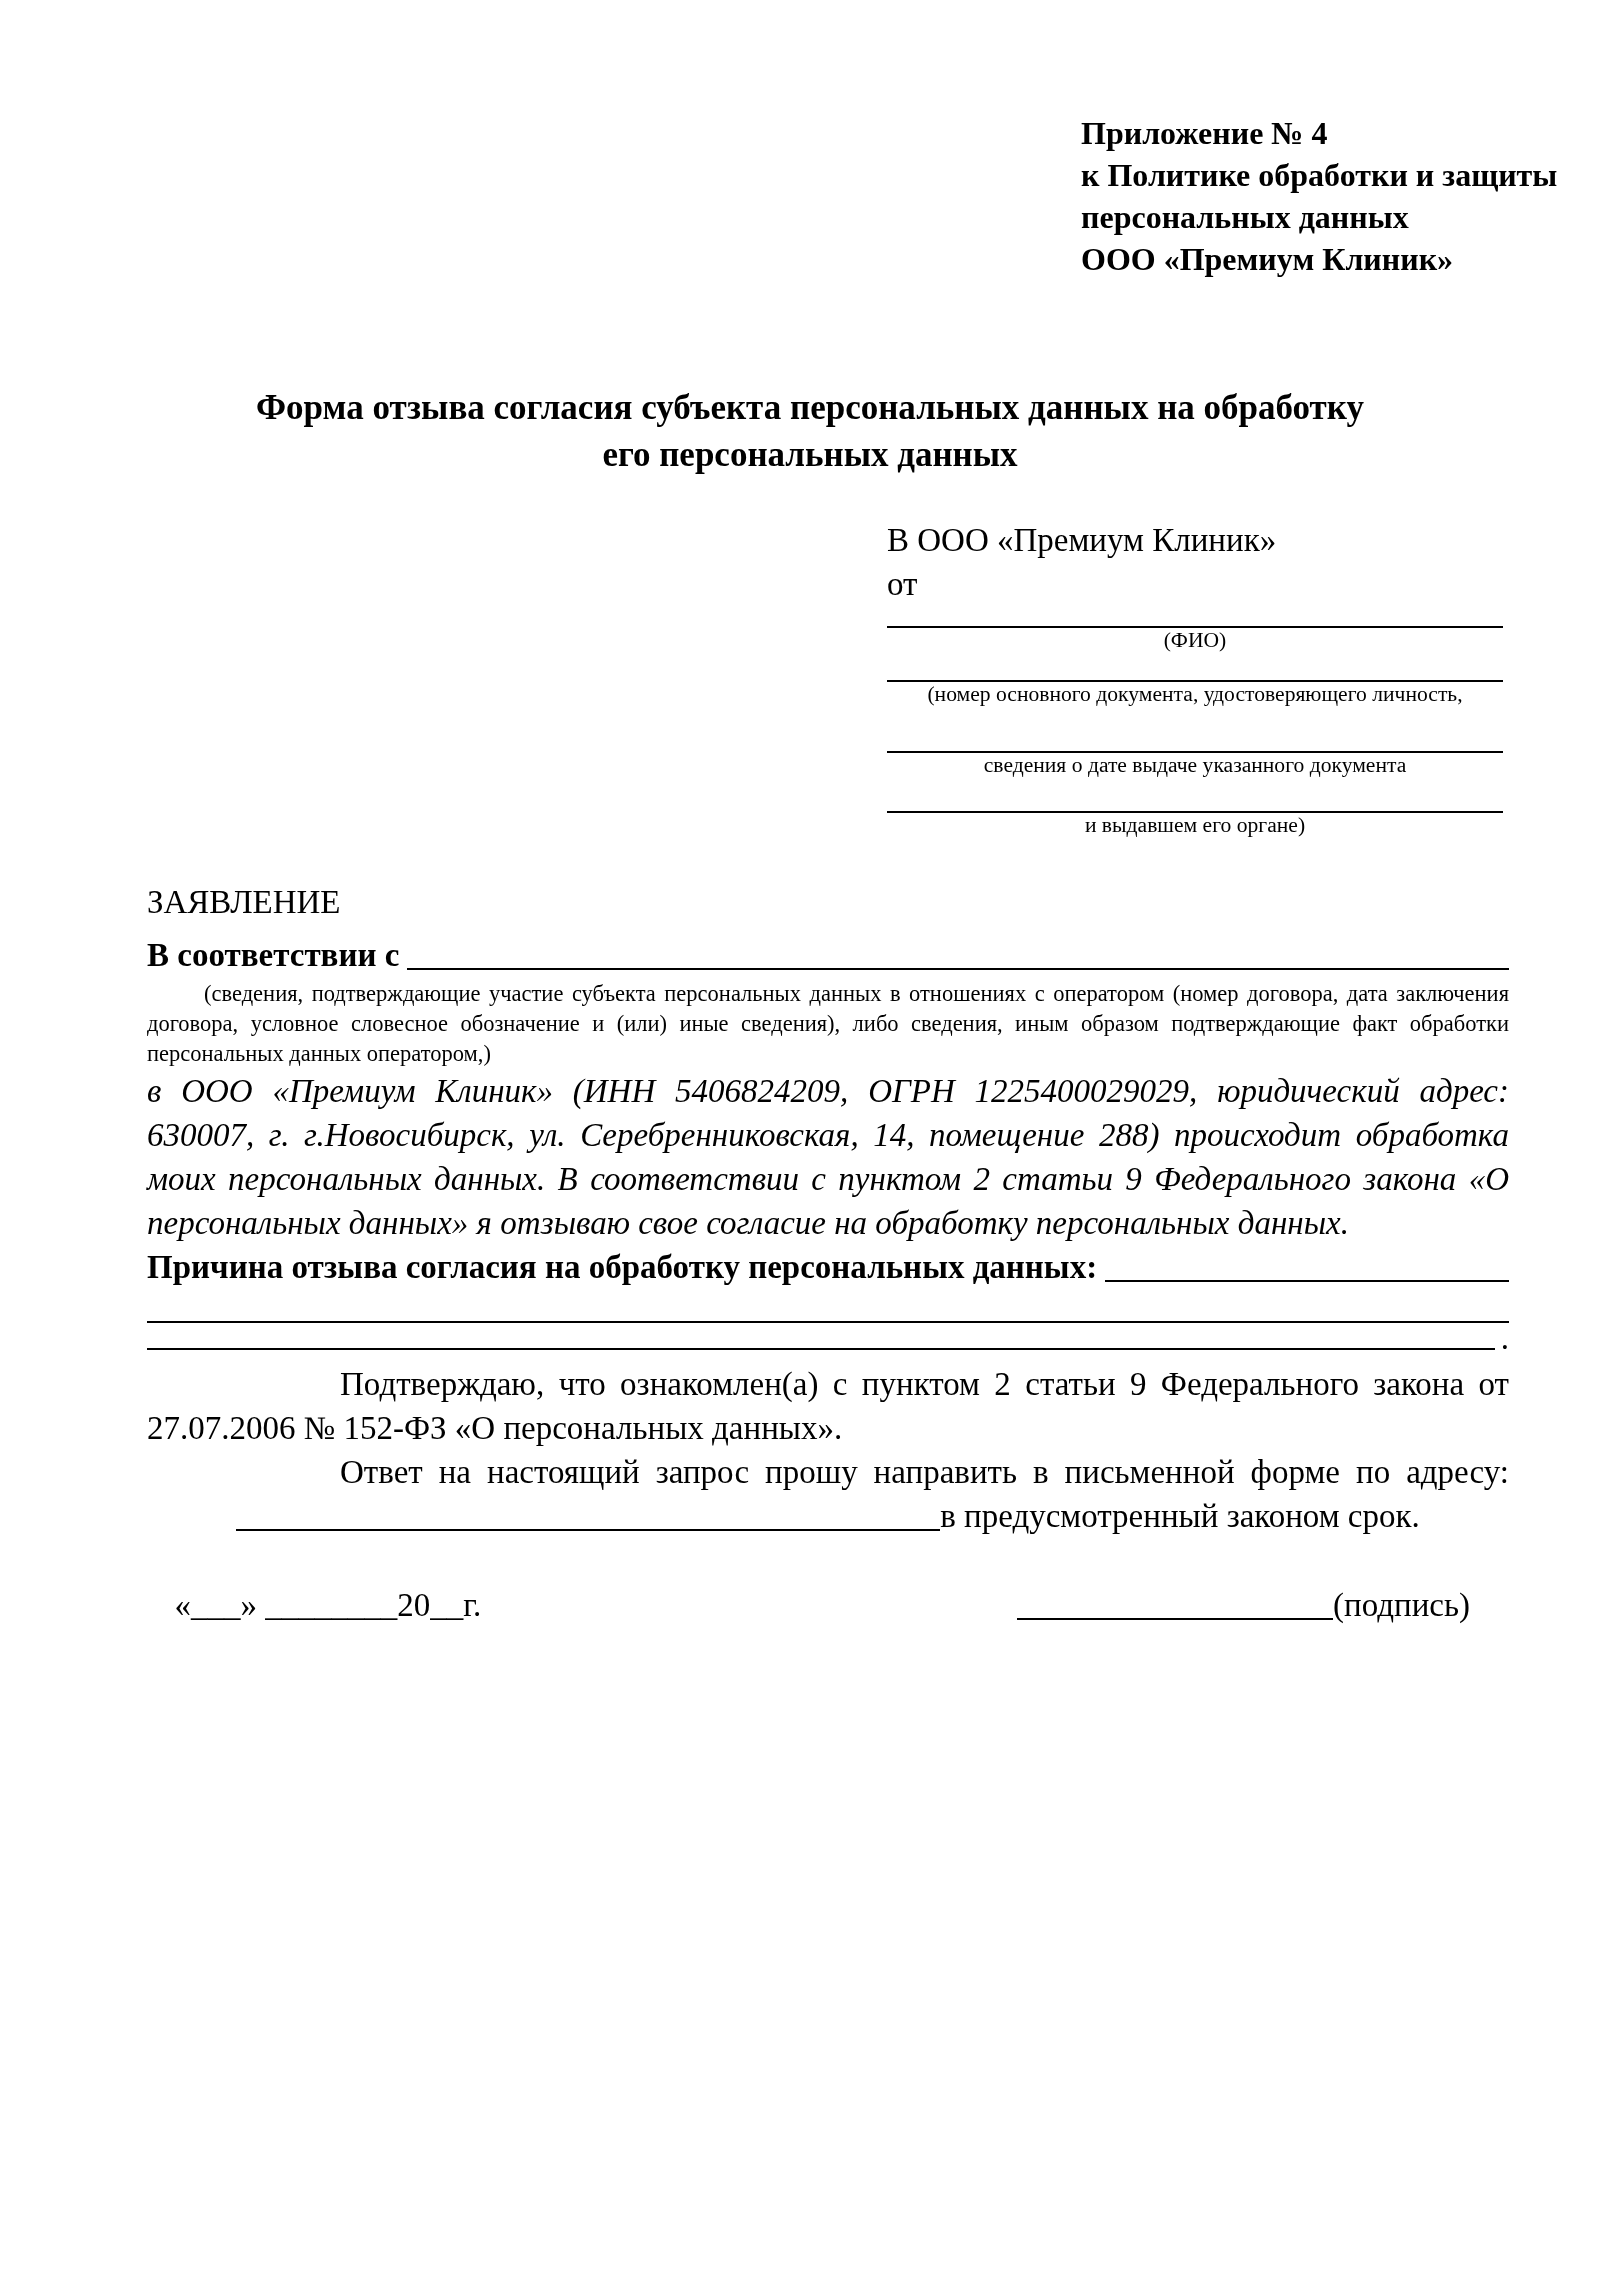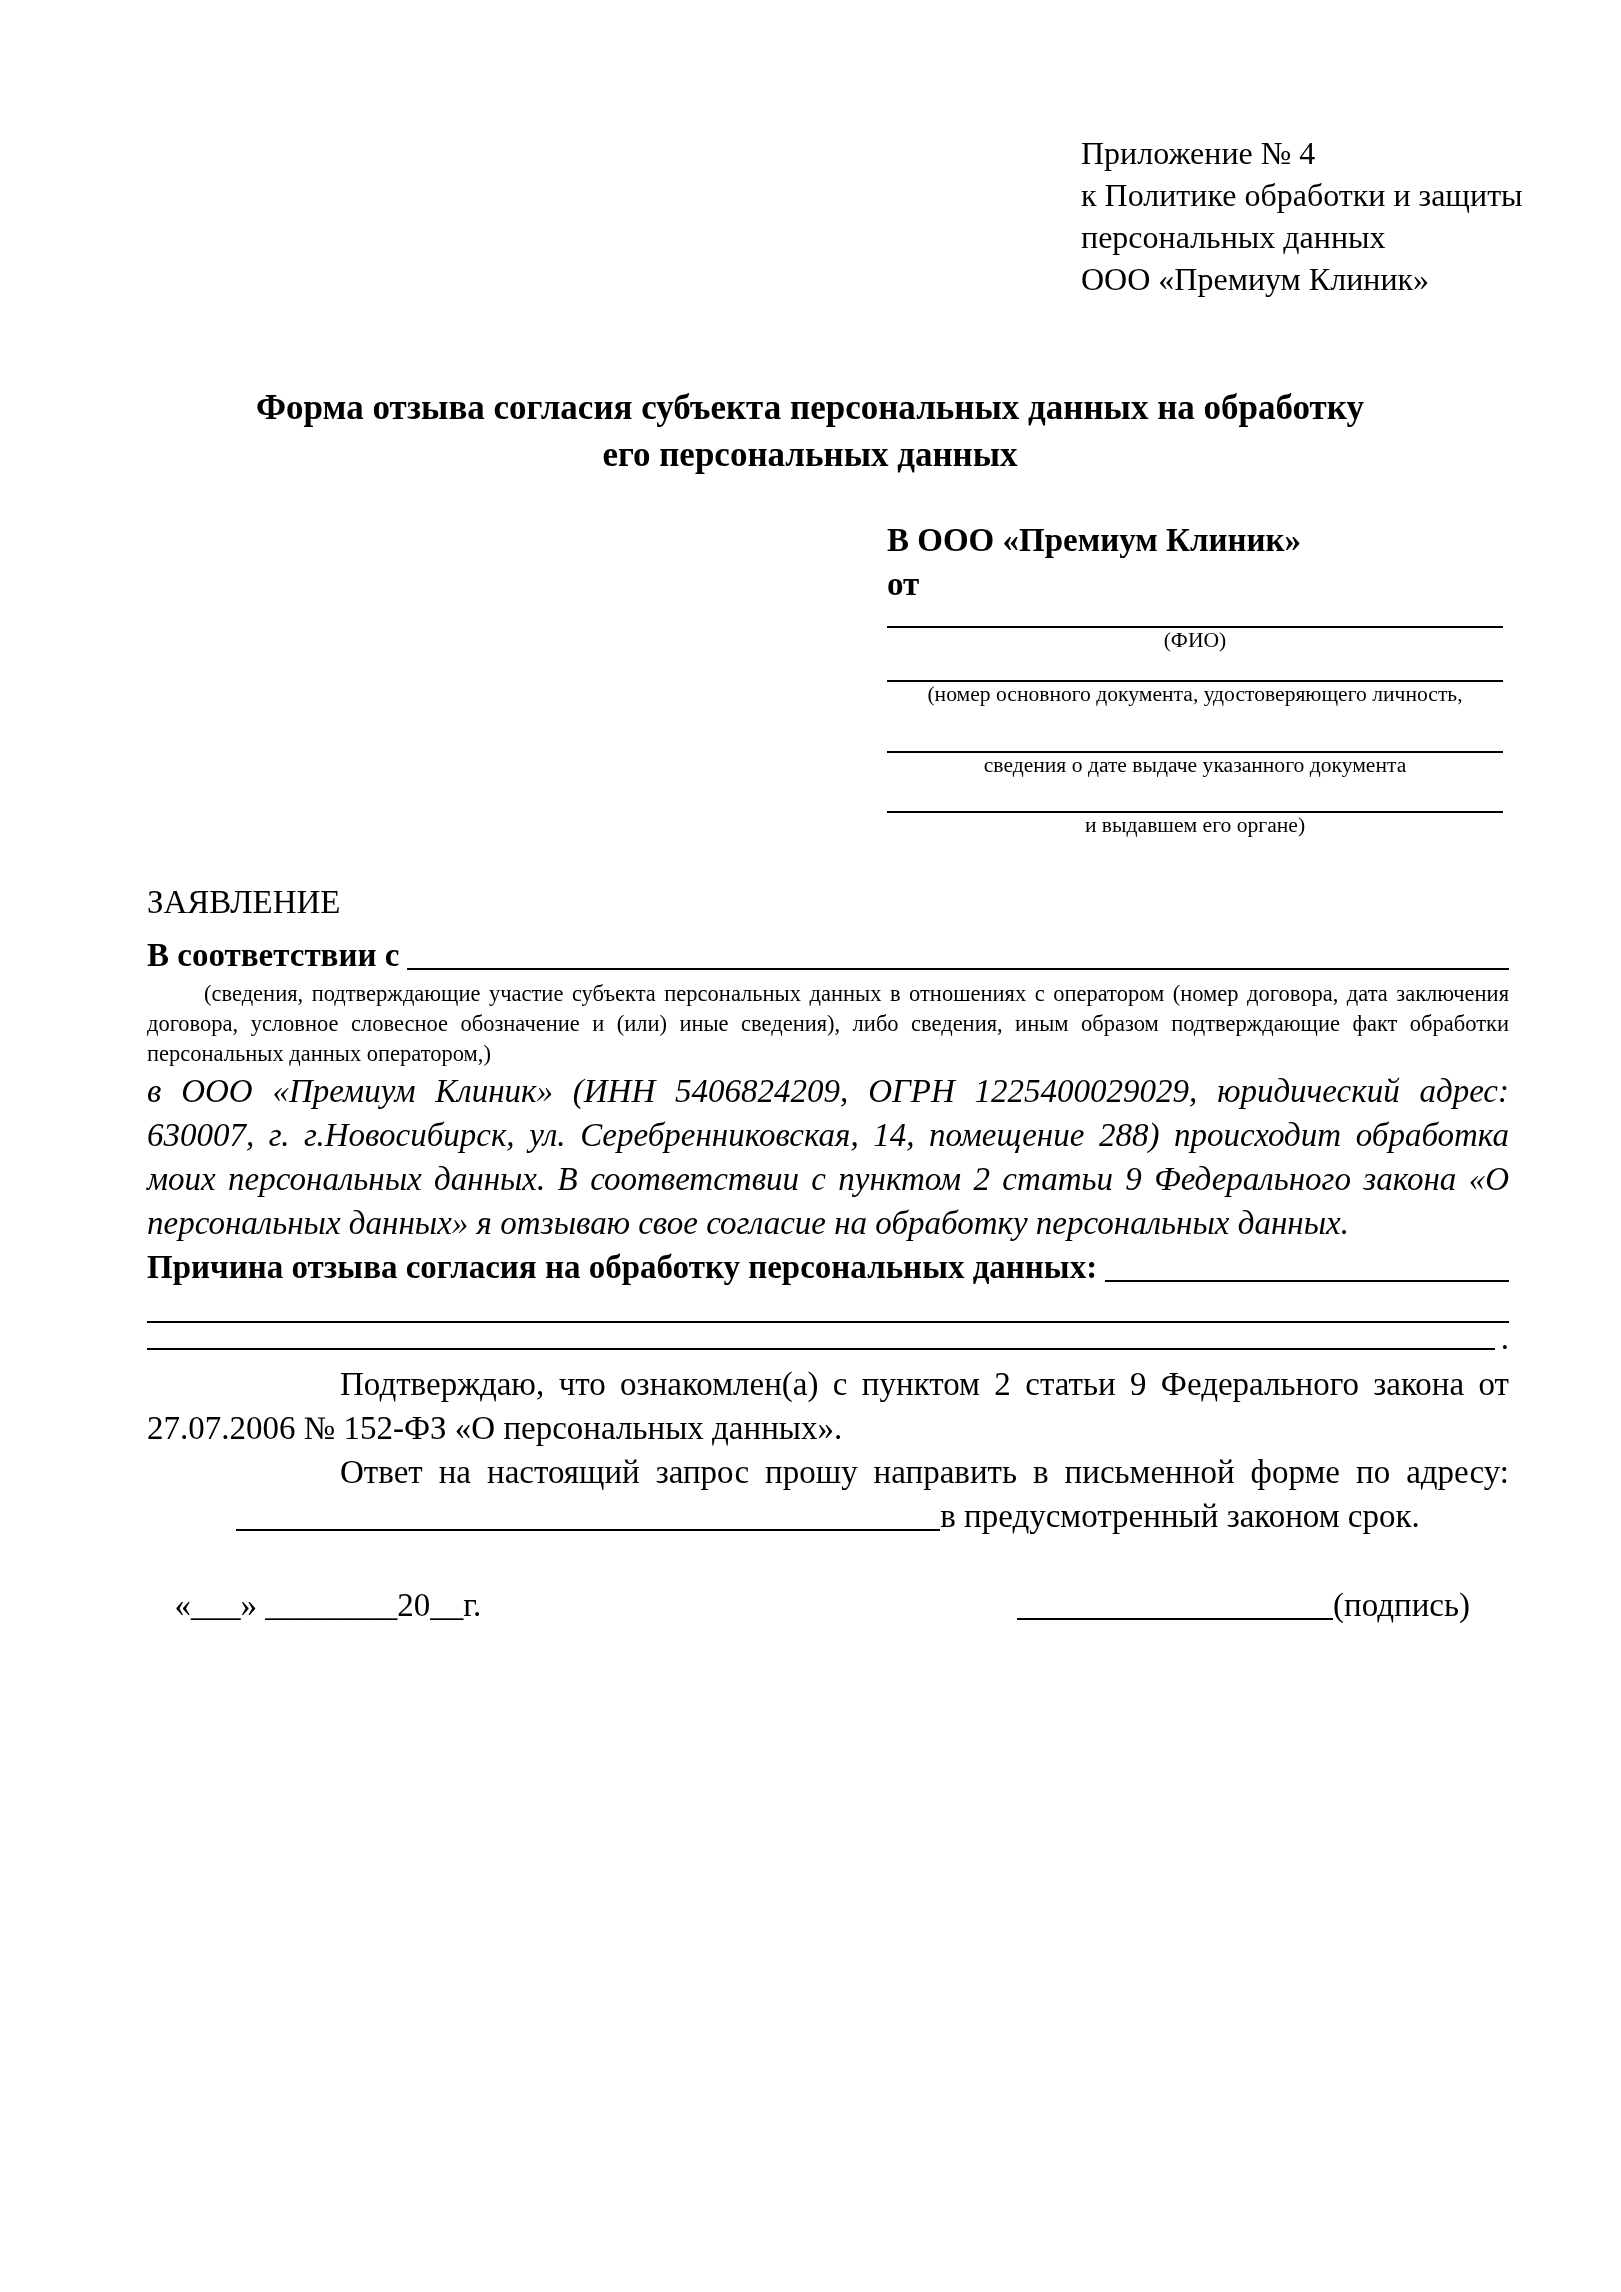--- a/index.html
+++ b/index.html
@@ -4,32 +4,32 @@
 <style>
   html,body{margin:0;padding:0;background:#ffffff;}
   .page{
     position:relative;
     width:1621px;height:2293px;
     background:#ffffff;color:#000;
     font-family:"Liberation Serif","DejaVu Serif",serif;
     overflow:hidden;
   }
   .appendix{
-    position:absolute;left:1081px;top:132px;
-    font-size:32px;line-height:42px;white-space:nowrap;
+    position:absolute;left:1081px;top:112px;
+    font-size:32px;line-height:42px;white-space:nowrap;font-weight:bold;
   }
   .doc-title{
     position:absolute;left:129px;top:384px;width:1362px;
     text-align:center;font-weight:bold;font-size:35px;line-height:47px;
   }
   .addressee{
     position:absolute;left:887px;top:518px;width:616px;
     font-size:33px;line-height:44px;
   }
-  .addr-line{white-space:nowrap;font-weight:bold;}
+  .addr-line{white-space:nowrap;}
   .field-line{border-bottom:2px solid #000;}
   .fl-1{height:19.6px;}
   .fl-2{height:26.5px;}
   .fl-3{height:44px;}
   .fl-4{height:32px;}
   .field-cap{font-size:21.6px;line-height:25.5px;text-align:center;}
   .statement-heading{
     position:absolute;left:147px;top:880px;width:1362px;
     text-align:left;font-size:33px;line-height:44px;
   }

